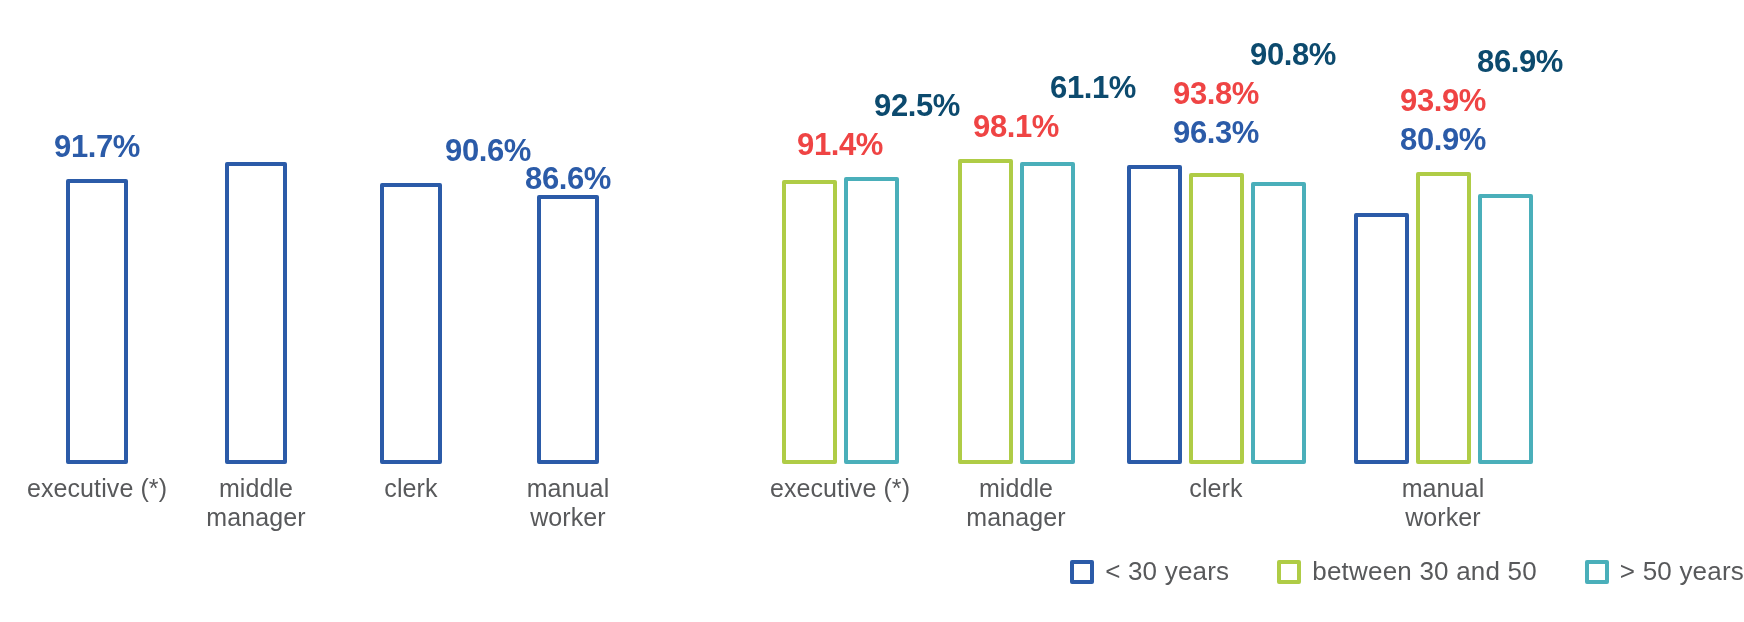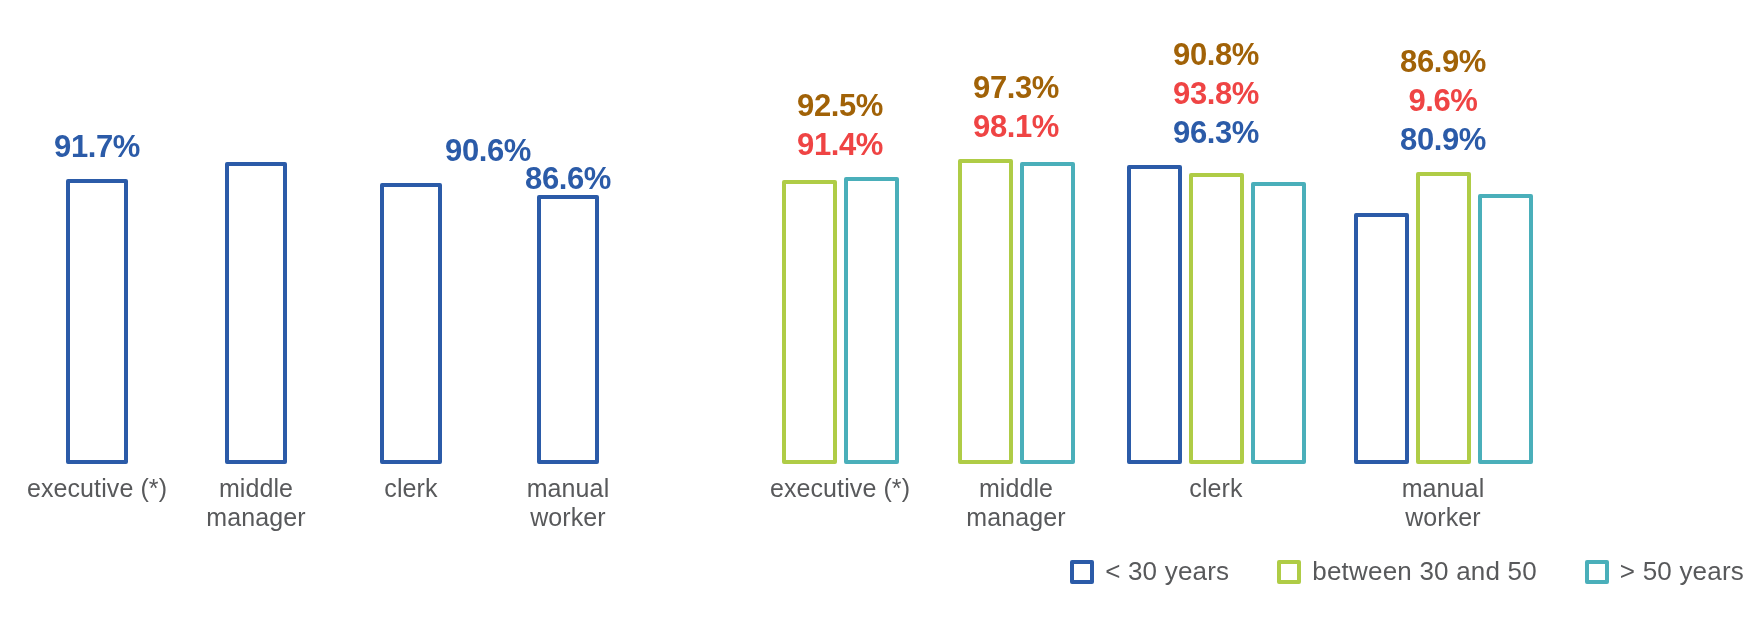--- a/index.html
+++ b/index.html
@@ -67,21 +67,21 @@
     right: 0;
     text-align: center;
     font-weight: bold;
     font-size: 31px;
     line-height: 39px;
     letter-spacing: -0.4px;
     white-space: nowrap;
   }
   .val.c-blue  { color: #2b5ba8; }
   .val.c-green { color: #ef4444; }
-  .val.c-teal  { color: #a16207; }
+  .val.c-teal  { color: #0c4a6e; text-align: right; }
   .val { display: block; }
 
   
   .cat {
     position: absolute;
     left: -40px;
     right: -40px;
     top: 474px;
     text-align: center;
     font-size: 25px;
@@ -186,21 +186,21 @@
         <div class="bars">
           <div class="bar c-green" title="between 30 and 50: 91.4%" style="width: 55px; height: 284px;"></div>
           <div class="bar c-teal" title="&gt; 50 years: 92.5%" style="width: 55px; height: 287px;"></div>
         </div>
         <div class="cat">
           <span>executive (*)</span>
         </div>
       </div>
       <div class="group" style="left: 196px; width: 240px;">
         <div class="values" style="top: 68px;">
-          <span class="val c-teal">97.3%</span>
+          <span class="val c-teal">61.1%</span>
           <span class="val c-green">98.1%</span>
         </div>
         <div class="bars">
           <div class="bar c-green" title="between 30 and 50: 98.1%" style="width: 55px; height: 305px;"></div>
           <div class="bar c-teal" title="&gt; 50 years: 97.3%" style="width: 55px; height: 302px;"></div>
         </div>
         <div class="cat">
           <span>middle</span>
           <span>manager</span>
         </div>
@@ -216,21 +216,21 @@
           <div class="bar c-green" title="between 30 and 50: 93.8%" style="width: 55px; height: 291px;"></div>
           <div class="bar c-teal" title="&gt; 50 years: 90.8%" style="width: 55px; height: 282px;"></div>
         </div>
         <div class="cat">
           <span>clerk</span>
         </div>
       </div>
       <div class="group" style="left: 623px; width: 240px;">
         <div class="values" style="top: 42px;">
           <span class="val c-teal">86.9%</span>
-          <span class="val c-green">9.6%</span>
+          <span class="val c-green">93.9%</span>
           <span class="val c-blue">80.9%</span>
         </div>
         <div class="bars">
           <div class="bar c-blue" title="&lt; 30 years: 80.9%" style="width: 55px; height: 251px;"></div>
           <div class="bar c-green" title="between 30 and 50: 93.9%" style="width: 55px; height: 292px;"></div>
           <div class="bar c-teal" title="&gt; 50 years: 86.9%" style="width: 55px; height: 270px;"></div>
         </div>
         <div class="cat">
           <span>manual</span>
           <span>worker</span>

